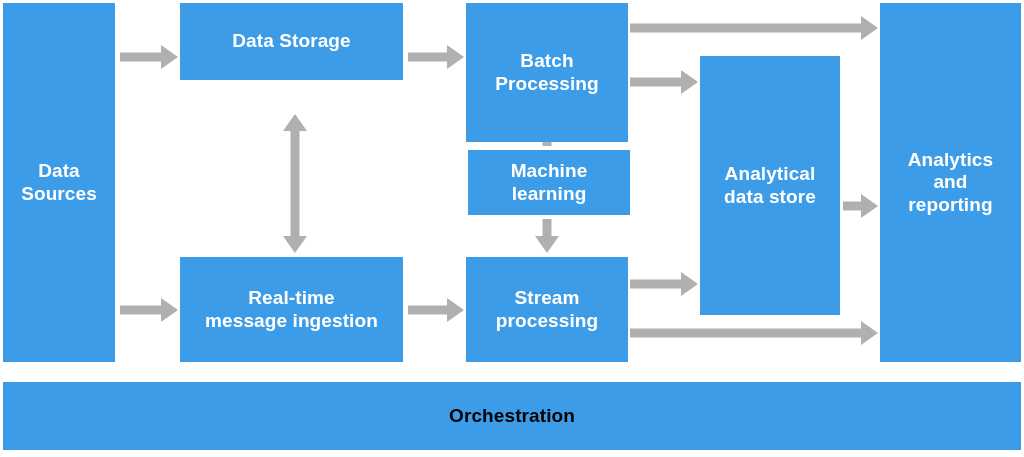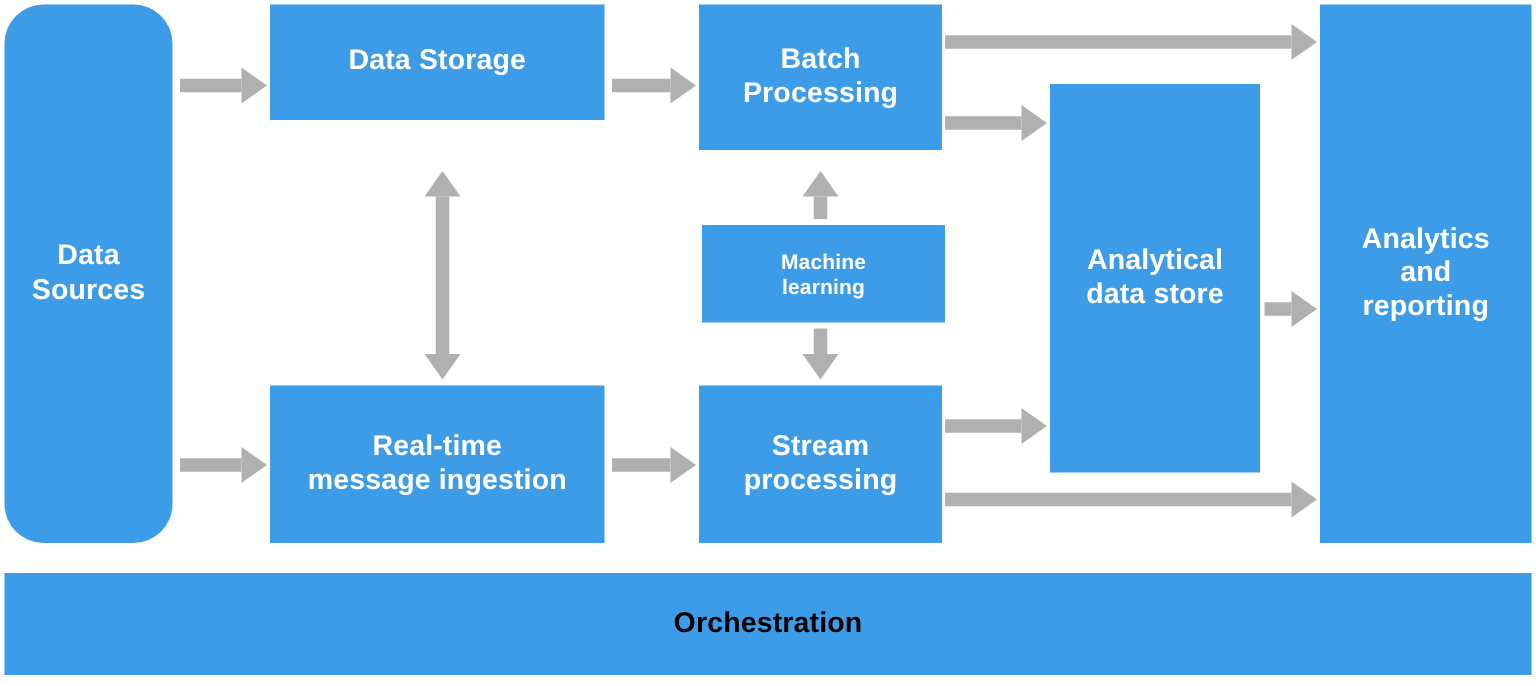--- a/index.html
+++ b/index.html
@@ -99,26 +99,26 @@
         <polygon points="843,201.5 861,201.5 861,210.5 843,210.5" fill="#b0b0b0"></polygon>
         <polygon points="861,194 878,206 861,218" fill="#b0b0b0"></polygon>
       </g>
       <g>
         <polygon points="630,328.5 861,328.5 861,337.5 630,337.5" fill="#b0b0b0"></polygon>
         <polygon points="861,321 878,333 861,345" fill="#b0b0b0"></polygon>
       </g>
     </svg>
 
   <div id="node-host">
-      <div class="node" style="left: 3px; top: 3px; width: 112px; height: 359px; background: rgb(61, 156, 232); color: rgb(255, 255, 255); font-size: 19px; border-radius: 26px;"><span class="node-label">Data
+      <div class="node" style="left: 3px; top: 3px; width: 112px; height: 359px; background: rgb(61, 156, 232); color: rgb(255, 255, 255); font-size: 19px;"><span class="node-label">Data
 Sources</span></div>
       <div class="node" style="left: 180px; top: 3px; width: 223px; height: 77px; background: rgb(61, 156, 232); color: rgb(255, 255, 255); font-size: 19px;"><span class="node-label">Data Storage</span></div>
-      <div class="node" style="left: 466px; top: 3px; width: 162px; height: 97px; background: rgb(61, 156, 232); color: rgb(255, 255, 255); font-size: 19px;"><span class="node-label">Batch
+      <div class="node" style="left: 466px; top: 3px; width: 162px; height: 139px; background: rgb(61, 156, 232); color: rgb(255, 255, 255); font-size: 19px;"><span class="node-label">Batch
 Processing</span></div>
-      <div class="node" style="left: 468px; top: 150px; width: 162px; height: 65px; background: rgb(61, 156, 232); color: rgb(255, 255, 255); font-size: 14px;"><span class="node-label">Machine
+      <div class="node" style="left: 468px; top: 150px; width: 162px; height: 65px; background: rgb(61, 156, 232); color: rgb(255, 255, 255); font-size: 19px;"><span class="node-label">Machine
 learning</span></div>
       <div class="node" style="left: 700px; top: 56px; width: 140px; height: 259px; background: rgb(61, 156, 232); color: rgb(255, 255, 255); font-size: 19px; justify-content: center;"><span class="node-label">Analytical
 data store</span></div>
       <div class="node" style="left: 180px; top: 257px; width: 223px; height: 105px; background: rgb(61, 156, 232); color: rgb(255, 255, 255); font-size: 19px;"><span class="node-label">Real-time
 message ingestion</span></div>
       <div class="node" style="left: 466px; top: 257px; width: 162px; height: 105px; background: rgb(61, 156, 232); color: rgb(255, 255, 255); font-size: 19px;"><span class="node-label">Stream
 processing</span></div>
       <div class="node" style="left: 880px; top: 3px; width: 141px; height: 359px; background: rgb(61, 156, 232); color: rgb(255, 255, 255); font-size: 19px;"><span class="node-label">Analytics
 and
 reporting</span></div>

